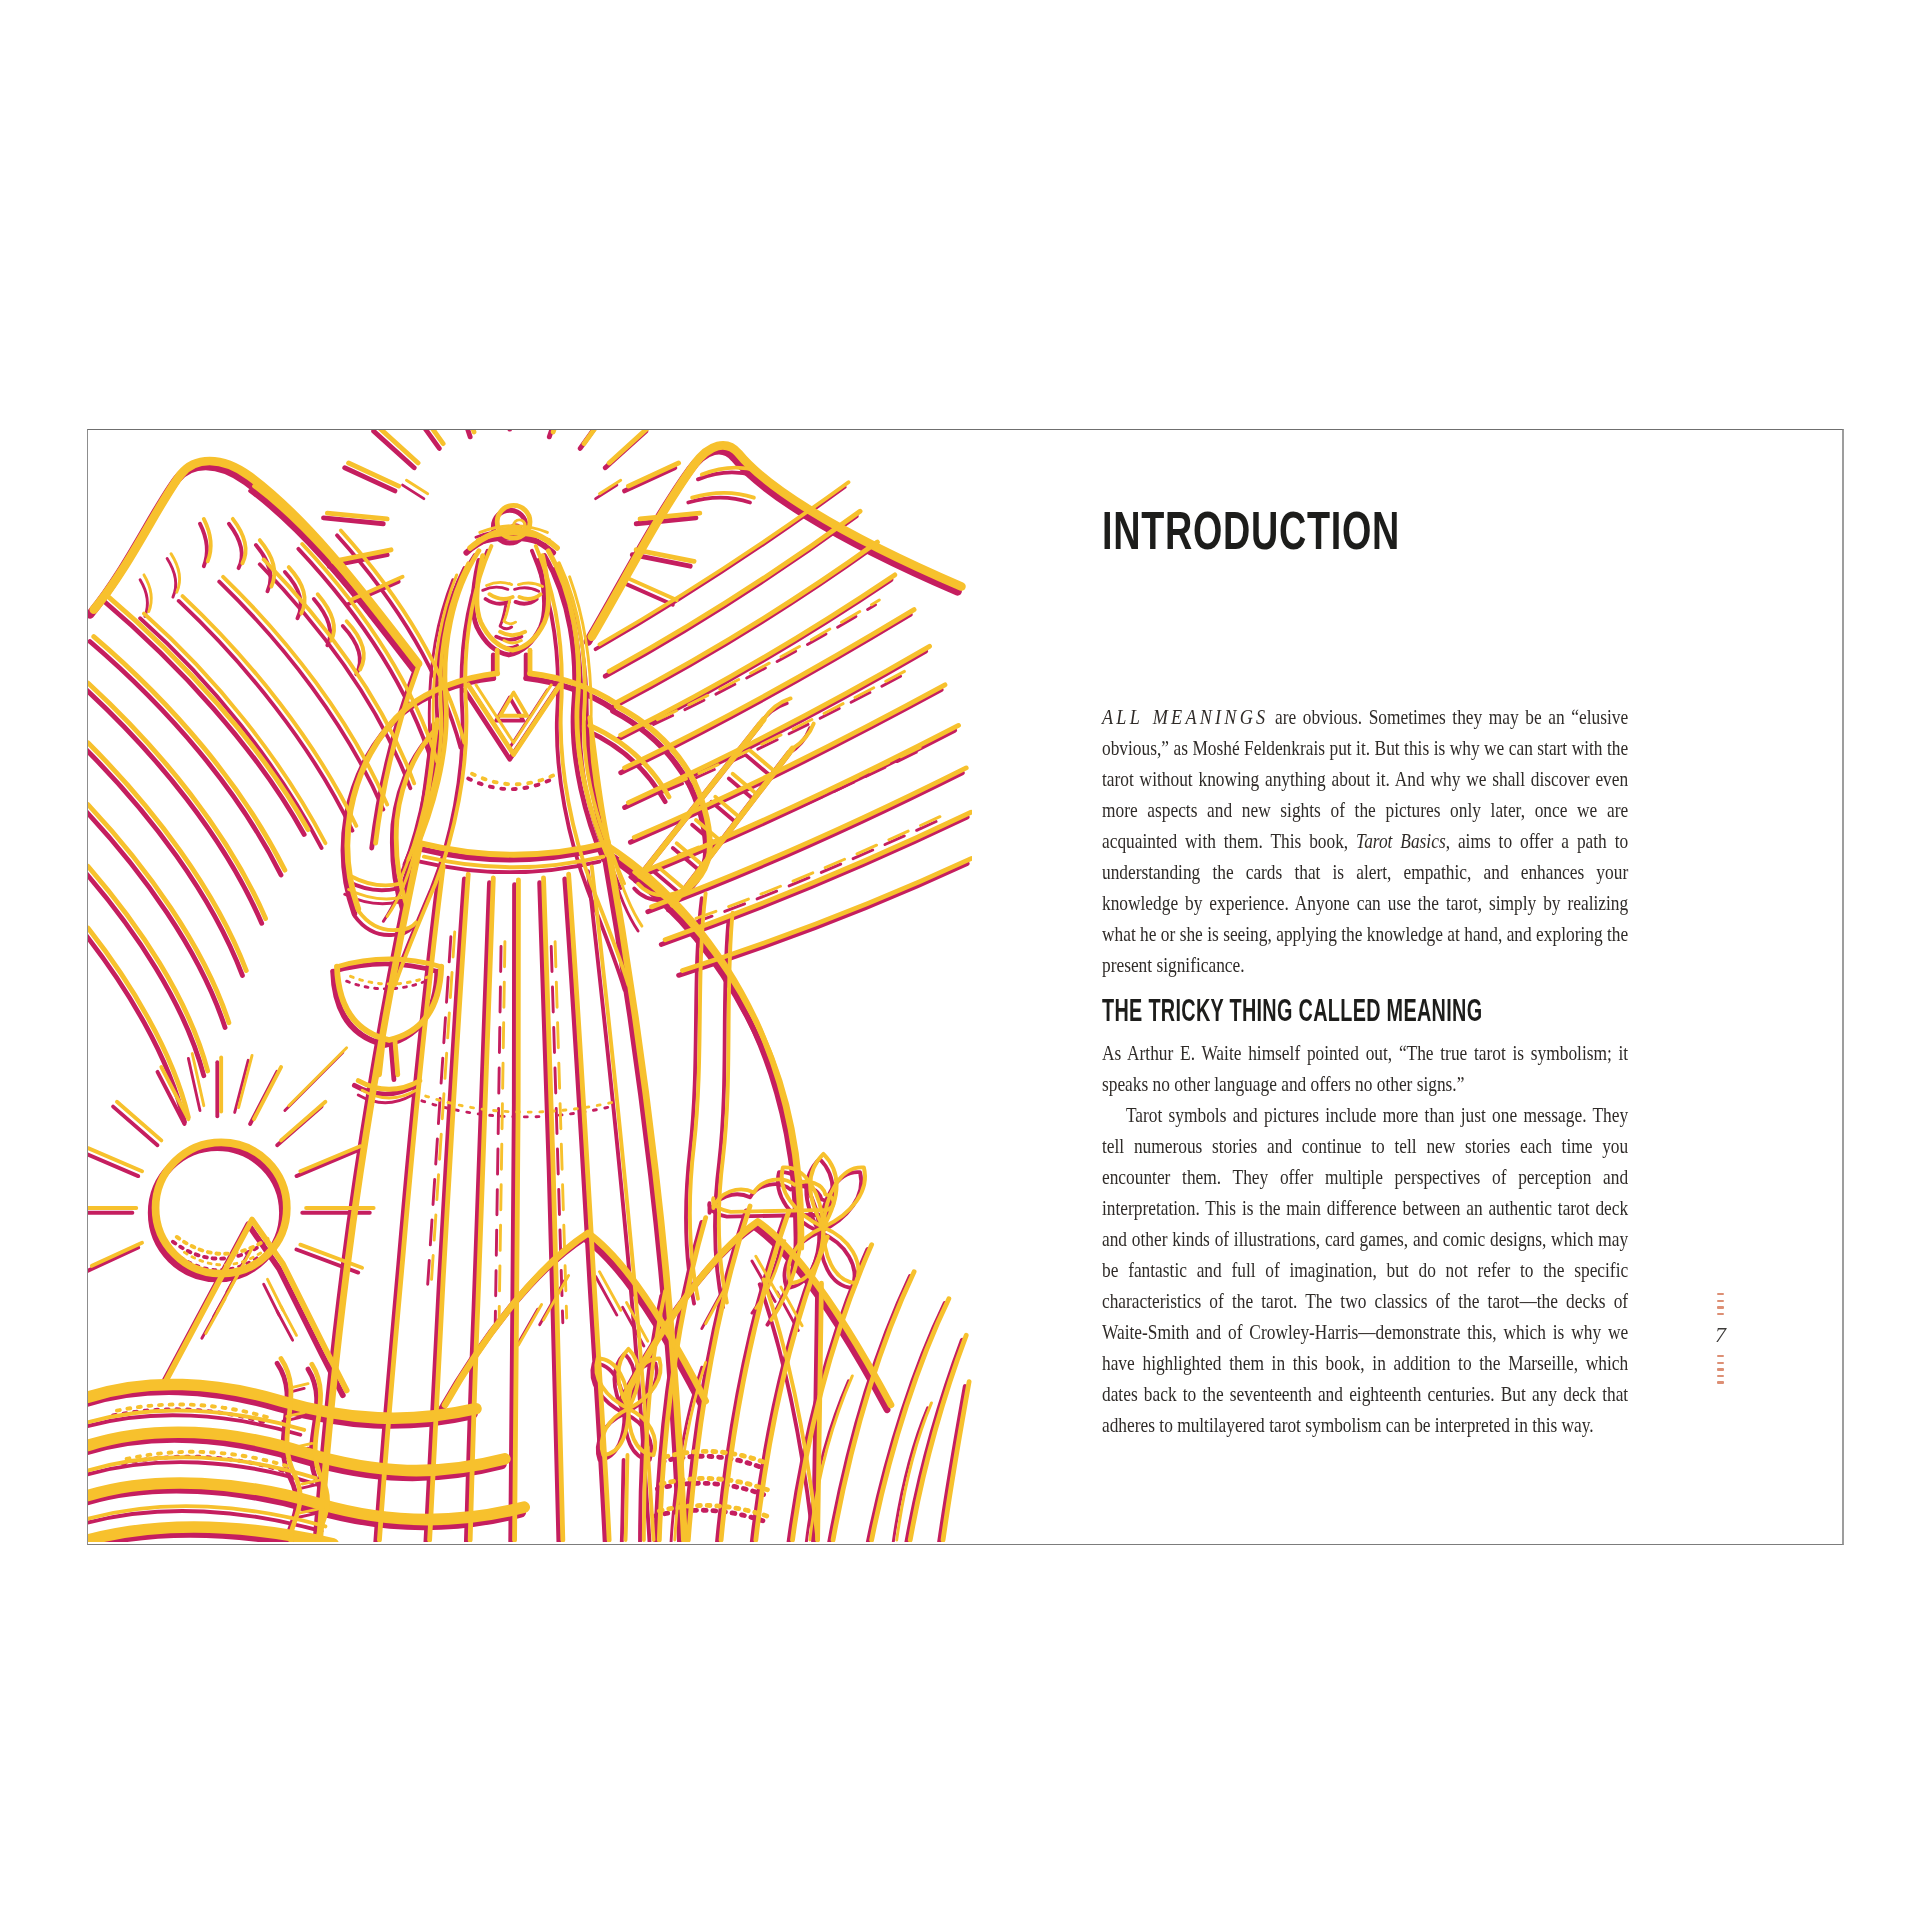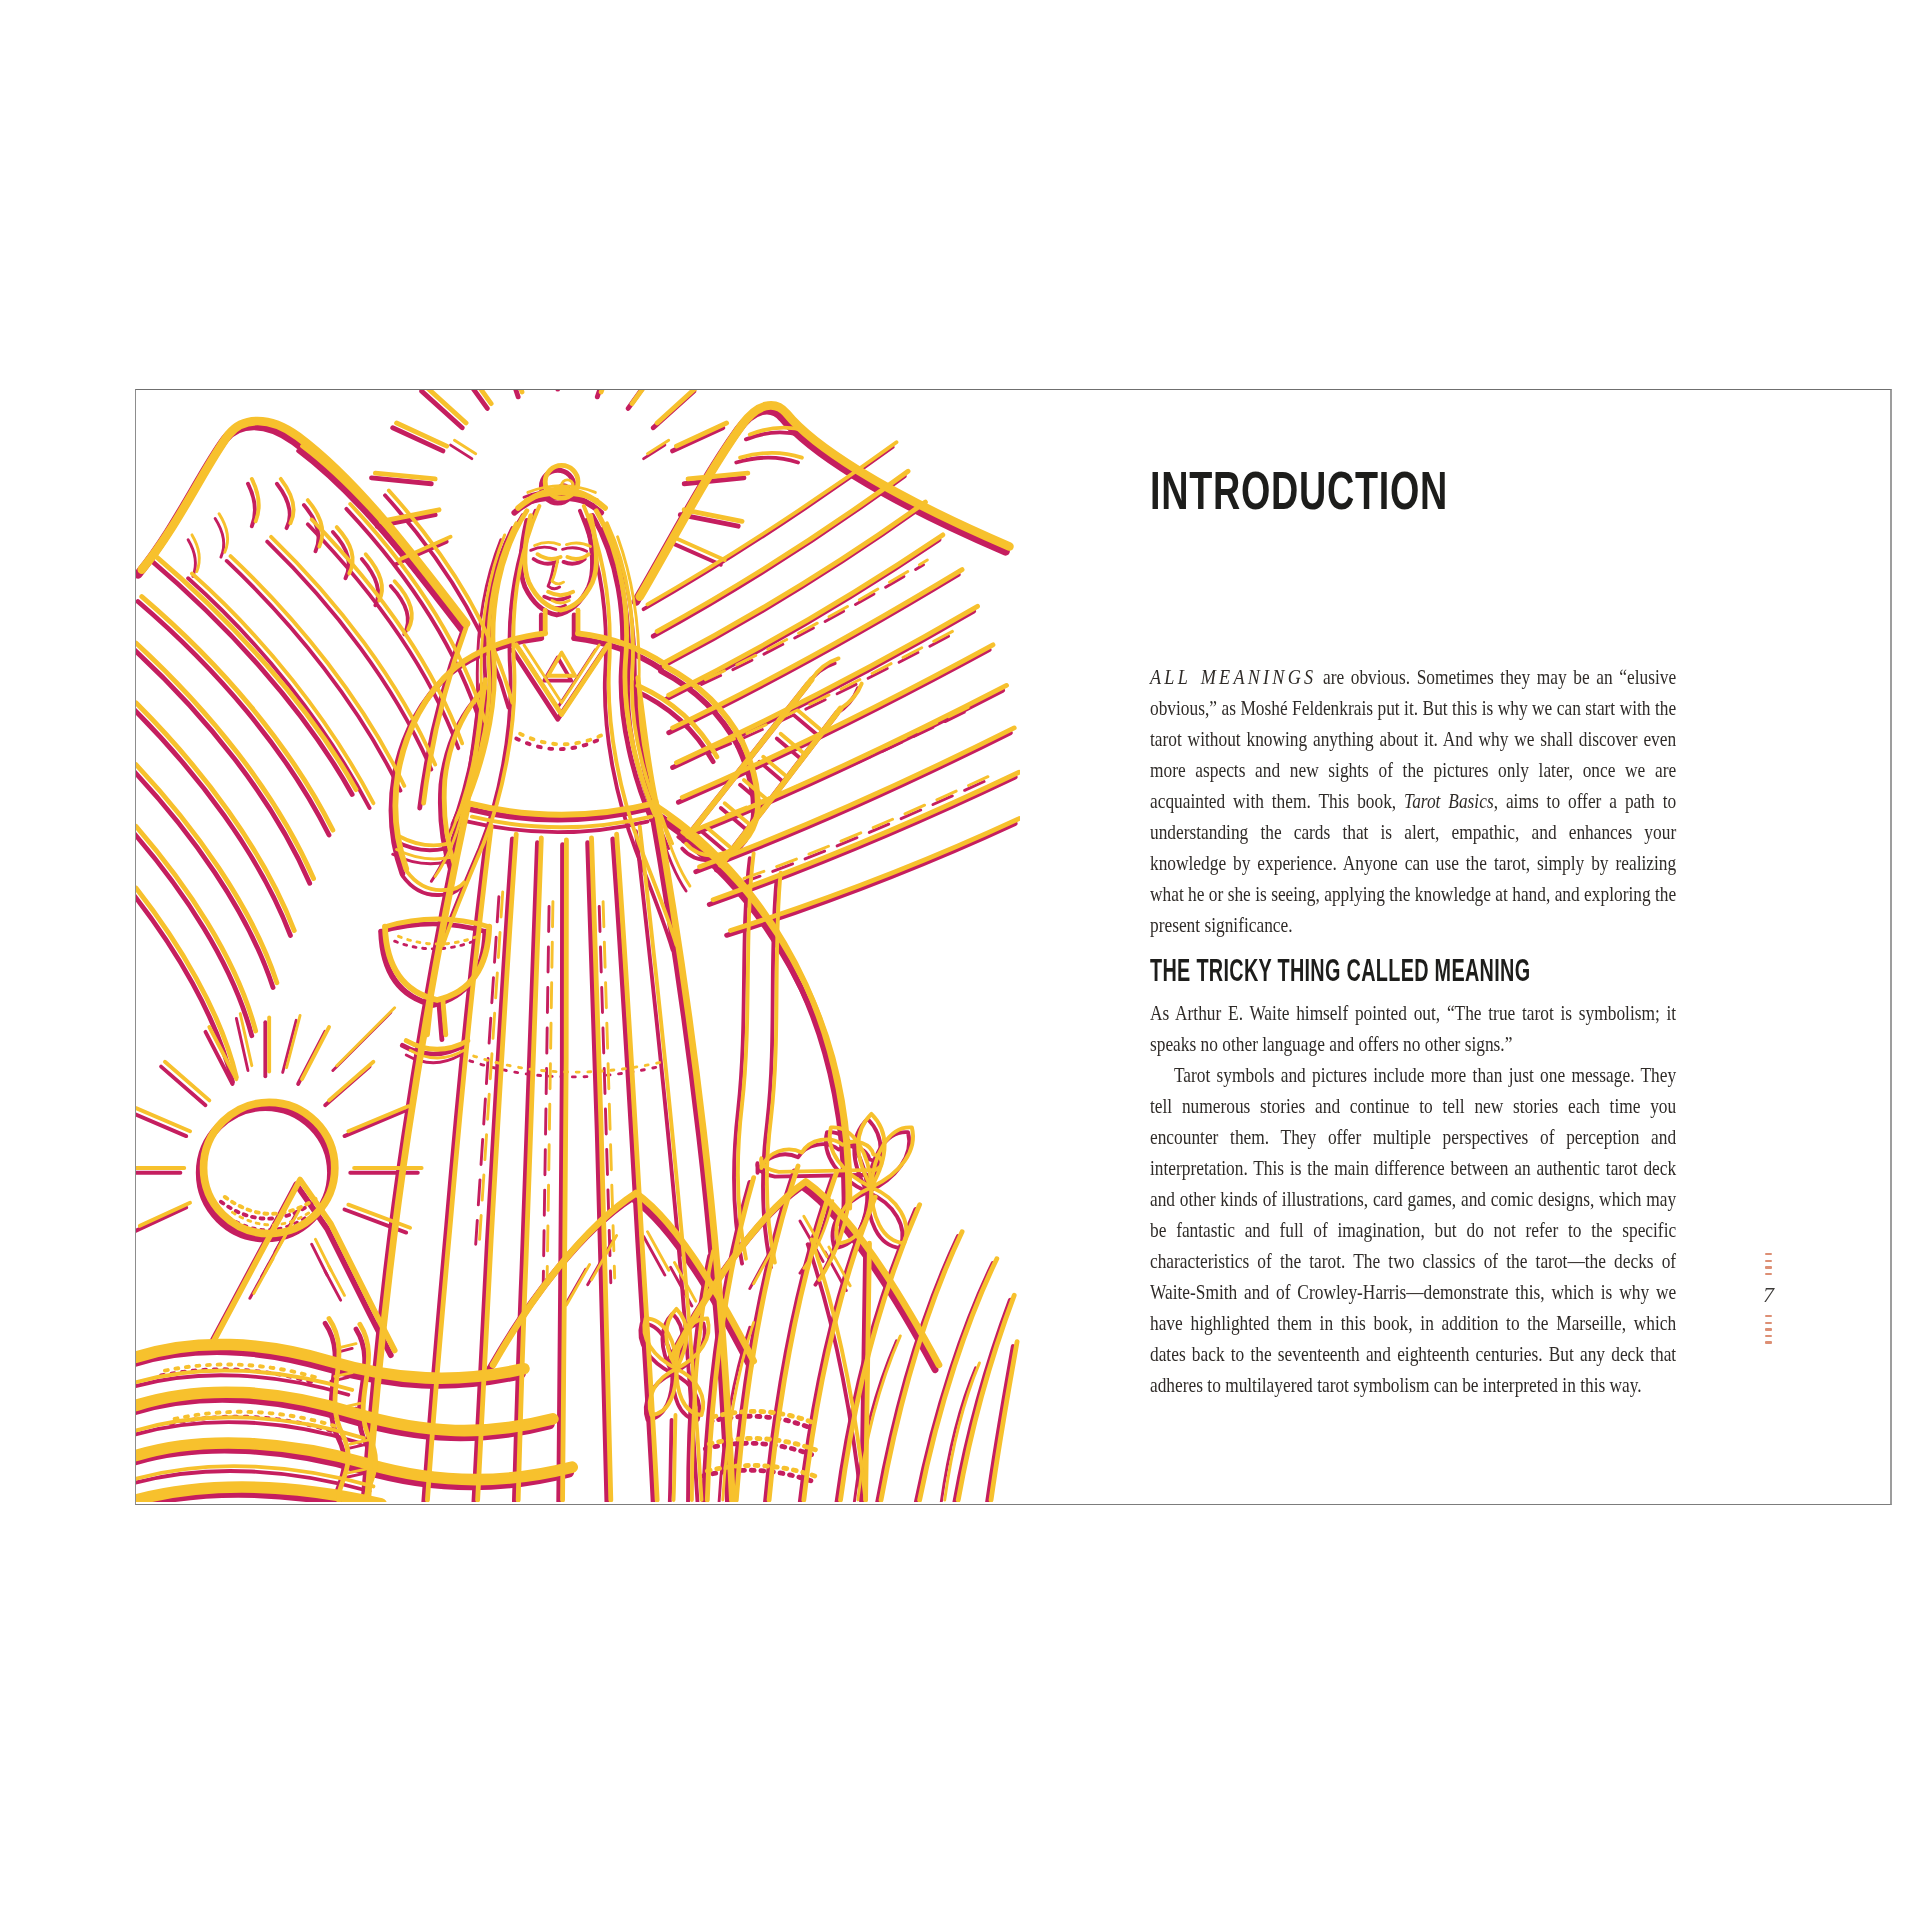--- a/index.html
+++ b/index.html
@@ -1,22 +1,22 @@
 <!DOCTYPE html>
 <html><head>
 <meta charset="utf-8">
 <style>
   html,body{margin:0;padding:0;background:#ffffff;}
   body{width:1931px;height:1931px;position:relative;font-family:"Liberation Serif",serif;overflow:hidden;}
 
   .spread{
-    position:absolute;left:87px;top:389px;width:1757px;height:1116px;
+    position:absolute;left:87px;top:429px;width:1757px;height:1116px;
     background:#ffffff;box-sizing:border-box;overflow:hidden;
     border-top:1.9px solid #6f6f6f;border-bottom:1.9px solid #7c7c7c;
-    border-left:1.9px solid #8d8d8d;border-right:2.9px solid #9d9d9d;margin-left:48px;
+    border-left:1.9px solid #8d8d8d;border-right:2.9px solid #9d9d9d;
   }
 
   .illustration{position:absolute;left:0;top:0;width:884px;height:1112px;}
 
   .text-col{
     position:absolute;left:1014px;top:0;width:639px;height:1112px;
     transform:scaleX(0.826);transform-origin:left top;
   }
 
   .title{

